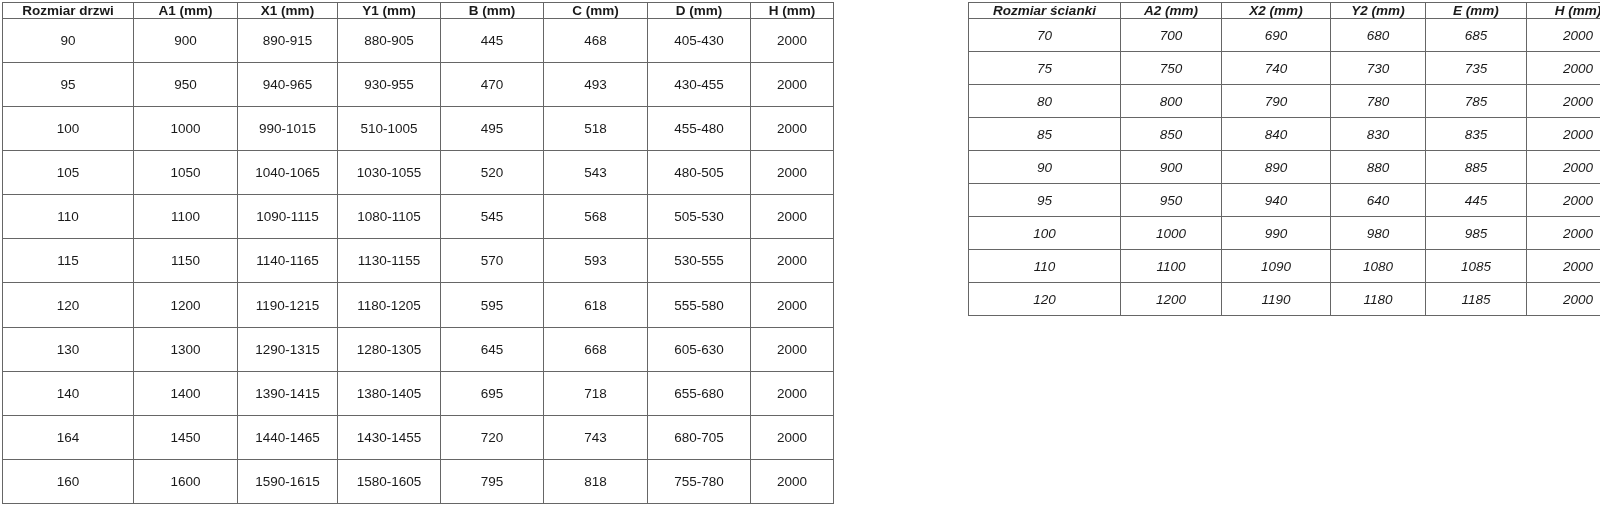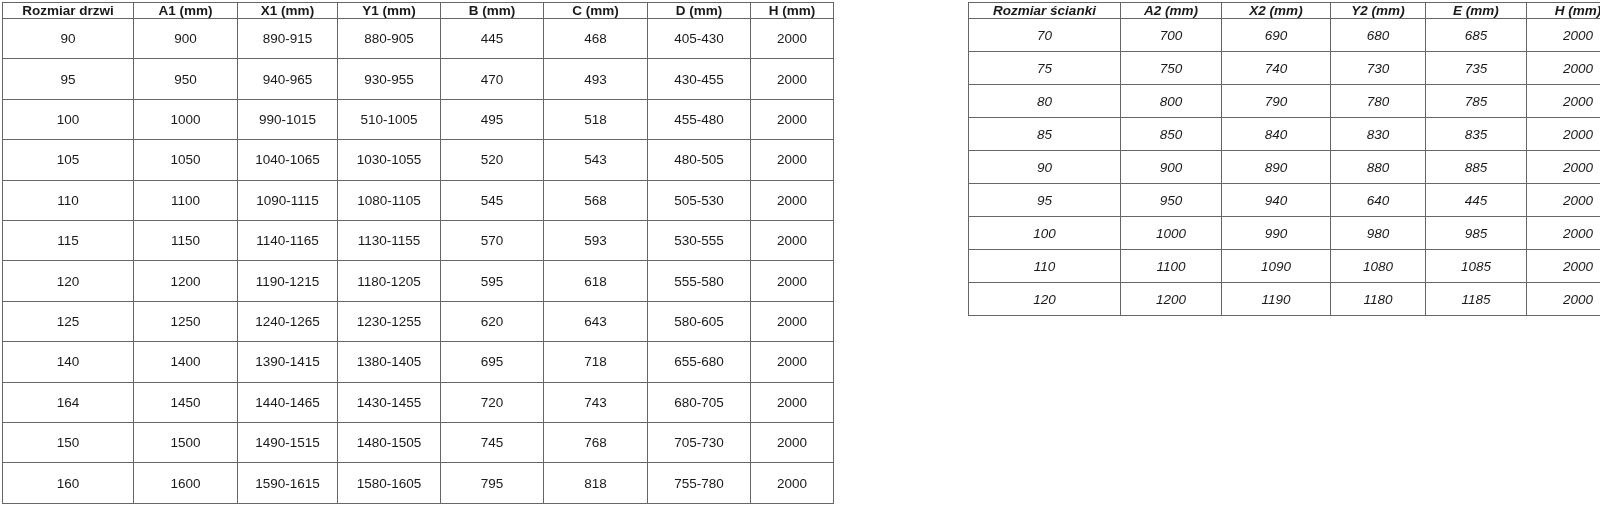--- a/index.html
+++ b/index.html
@@ -148,27 +148,27 @@
           <td>120</td>
           <td>1200</td>
           <td>1190-1215</td>
           <td>1180-1205</td>
           <td>595</td>
           <td>618</td>
           <td>555-580</td>
           <td>2000</td>
         </tr>
         <tr>
-          <td>125</td>
-          <td>1250</td>
-          <td>1240-1265</td>
-          <td>1230-1255</td>
-          <td>620</td>
-          <td>643</td>
-          <td>580-605</td>
+          <td>130</td>
+          <td>1300</td>
+          <td>1290-1315</td>
+          <td>1280-1305</td>
+          <td>645</td>
+          <td>668</td>
+          <td>605-630</td>
           <td>2000</td>
         </tr>
         <tr>
           <td>140</td>
           <td>1400</td>
           <td>1390-1415</td>
           <td>1380-1405</td>
           <td>695</td>
           <td>718</td>
           <td>655-680</td>
@@ -178,30 +178,20 @@
           <td>164</td>
           <td>1450</td>
           <td>1440-1465</td>
           <td>1430-1455</td>
           <td>720</td>
           <td>743</td>
           <td>680-705</td>
           <td>2000</td>
         </tr>
         <tr>
-          <td>150</td>
-          <td>1500</td>
-          <td>1490-1515</td>
-          <td>1480-1505</td>
-          <td>745</td>
-          <td>768</td>
-          <td>705-730</td>
-          <td>2000</td>
-        </tr>
-        <tr>
           <td>160</td>
           <td>1600</td>
           <td>1590-1615</td>
           <td>1580-1605</td>
           <td>795</td>
           <td>818</td>
           <td>755-780</td>
           <td>2000</td>
         </tr>
       </tbody>

